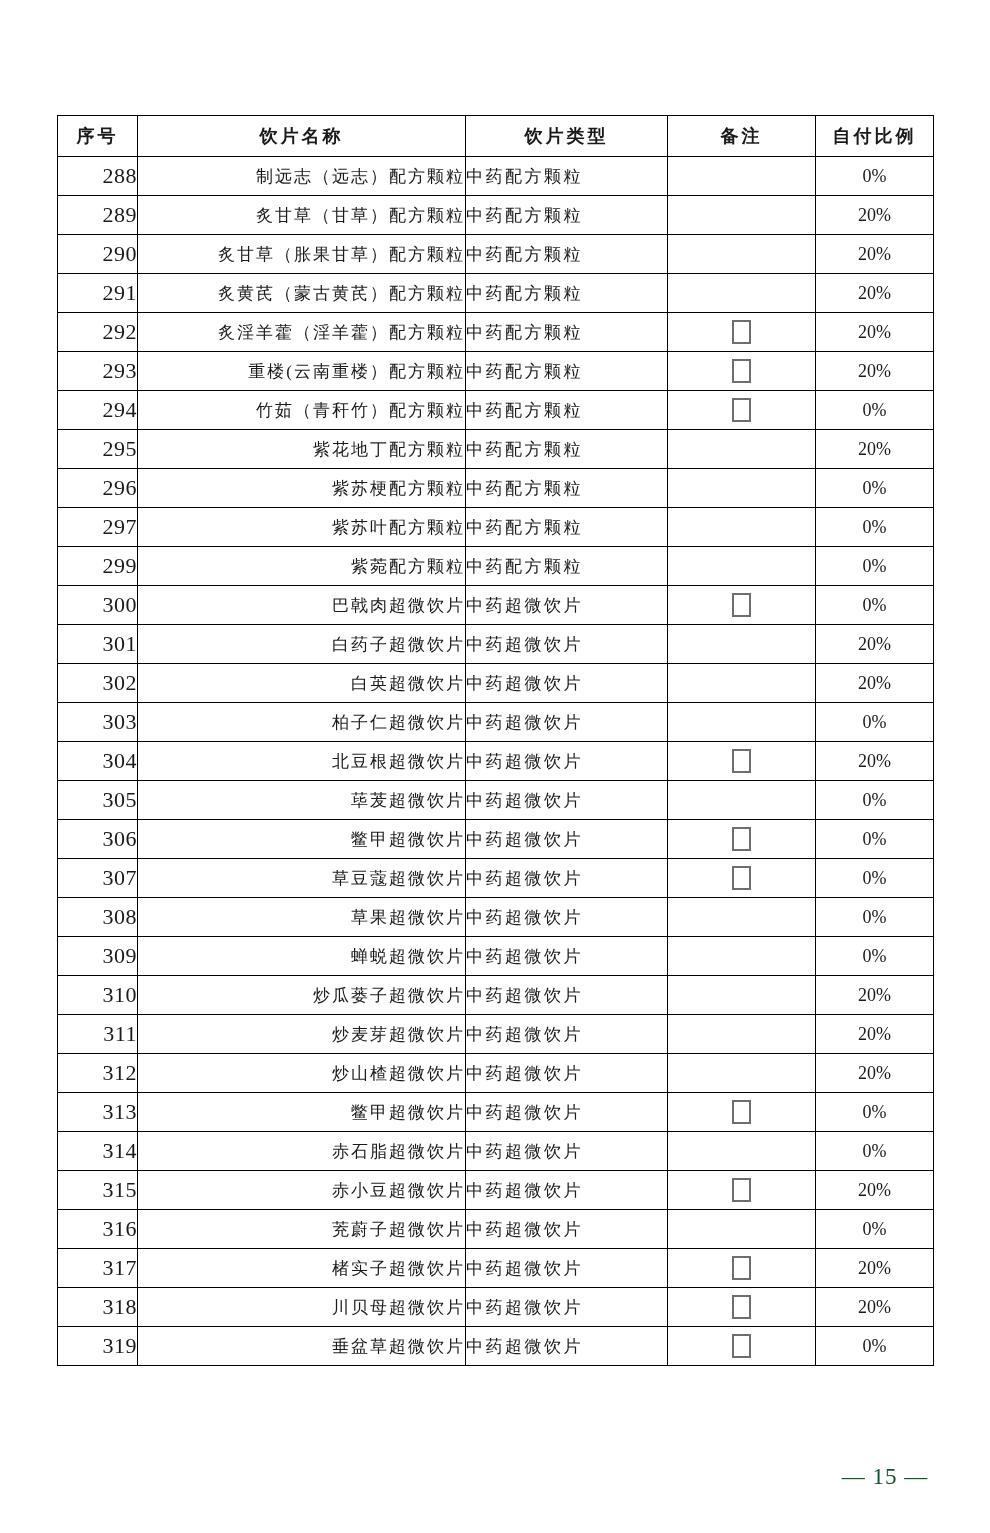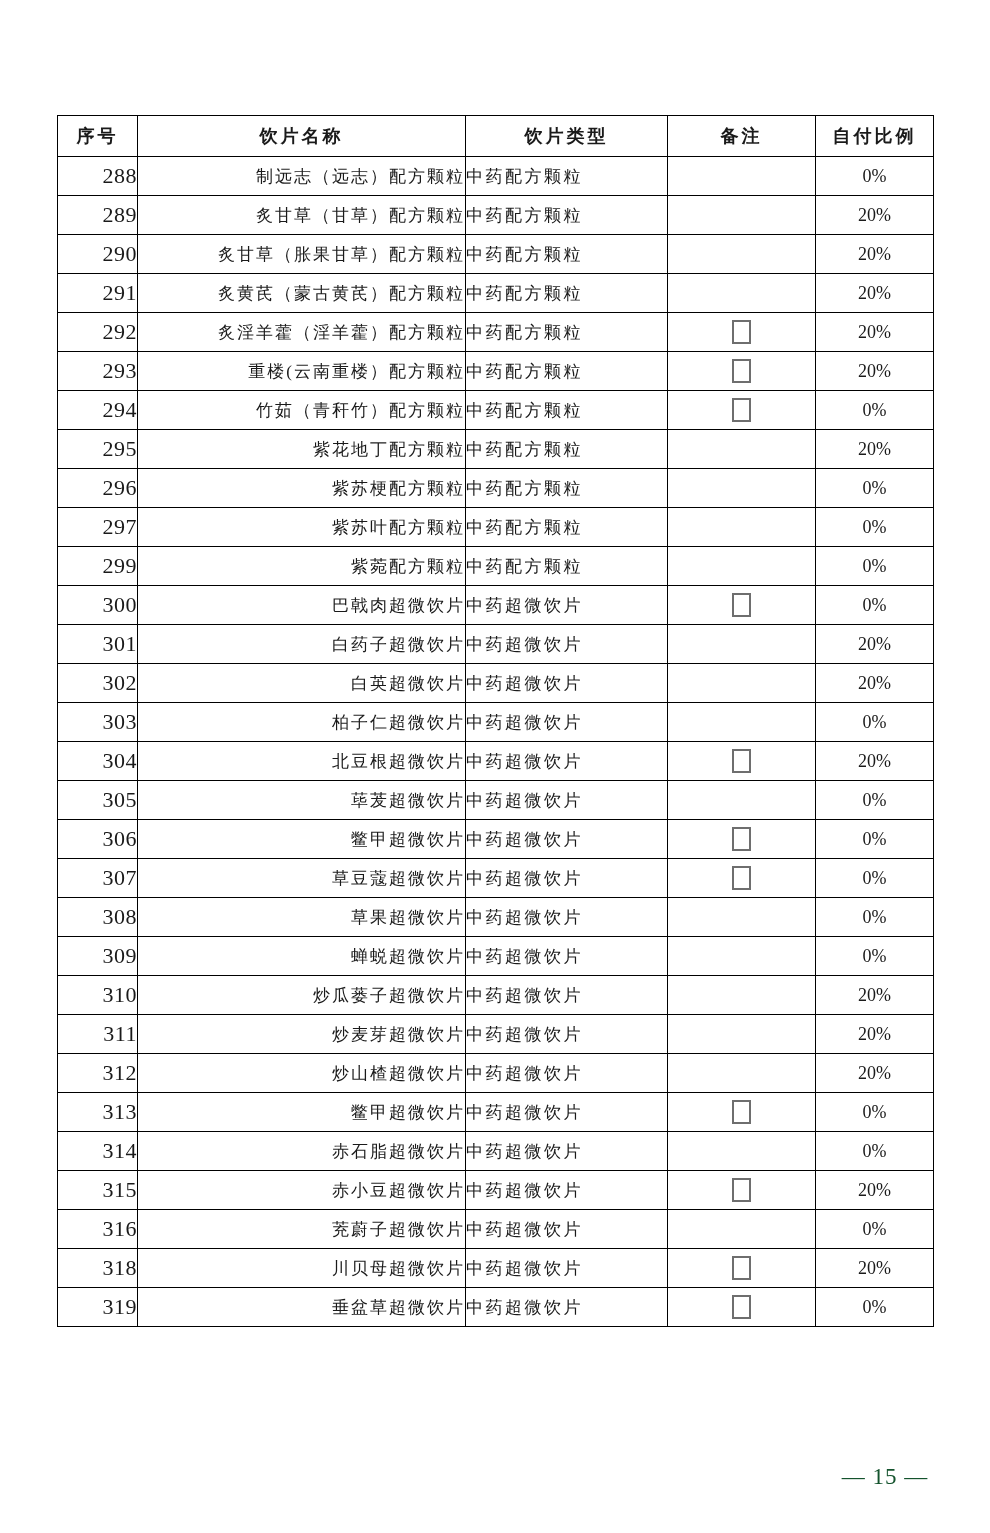--- a/index.html
+++ b/index.html
@@ -317,20 +317,27 @@
     </tr>
 
     <tr>
       <td class="c-no">316</td>
       <td class="c-name">茺蔚子超微饮片</td>
       <td class="c-type">中药超微饮片</td>
       <td class="c-remark"><span class="checkbox" style="visibility: hidden;"></span></td>
       <td class="c-ratio">0%</td>
     </tr>
 
+    <tr>
+      <td class="c-no">317</td>
+      <td class="c-name">楮实子超微饮片</td>
+      <td class="c-type">中药超微饮片</td>
+      <td class="c-remark"><span class="checkbox" style="visibility: visible;"></span></td>
+      <td class="c-ratio">20%</td>
+    </tr>
 
     <tr>
       <td class="c-no">318</td>
       <td class="c-name">川贝母超微饮片</td>
       <td class="c-type">中药超微饮片</td>
       <td class="c-remark"><span class="checkbox" style="visibility: visible;"></span></td>
       <td class="c-ratio">20%</td>
     </tr>
 
     <tr>

